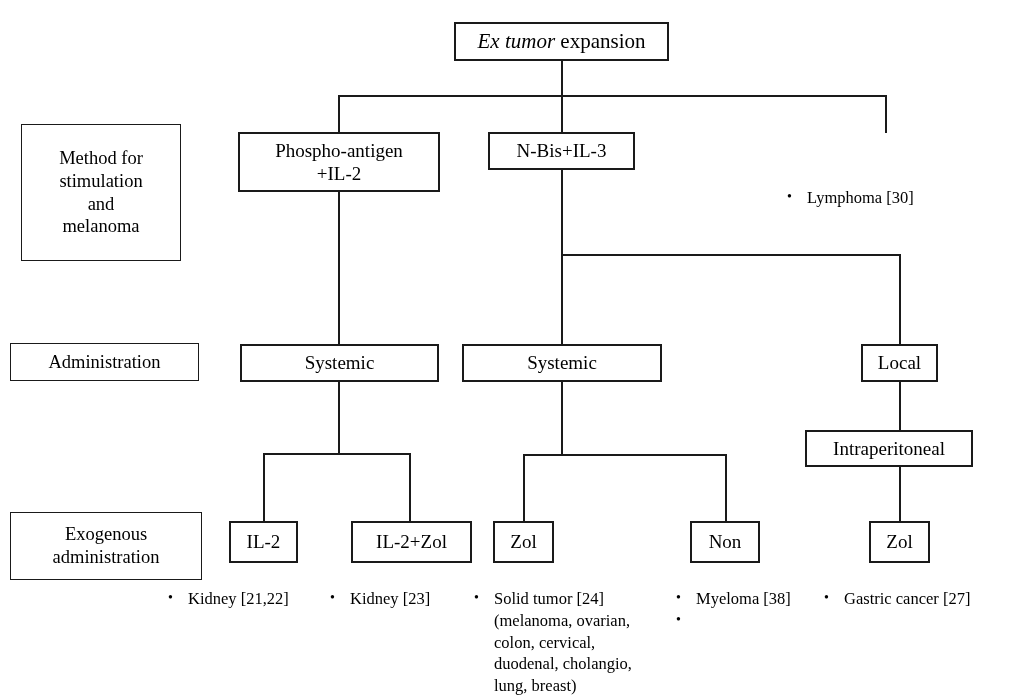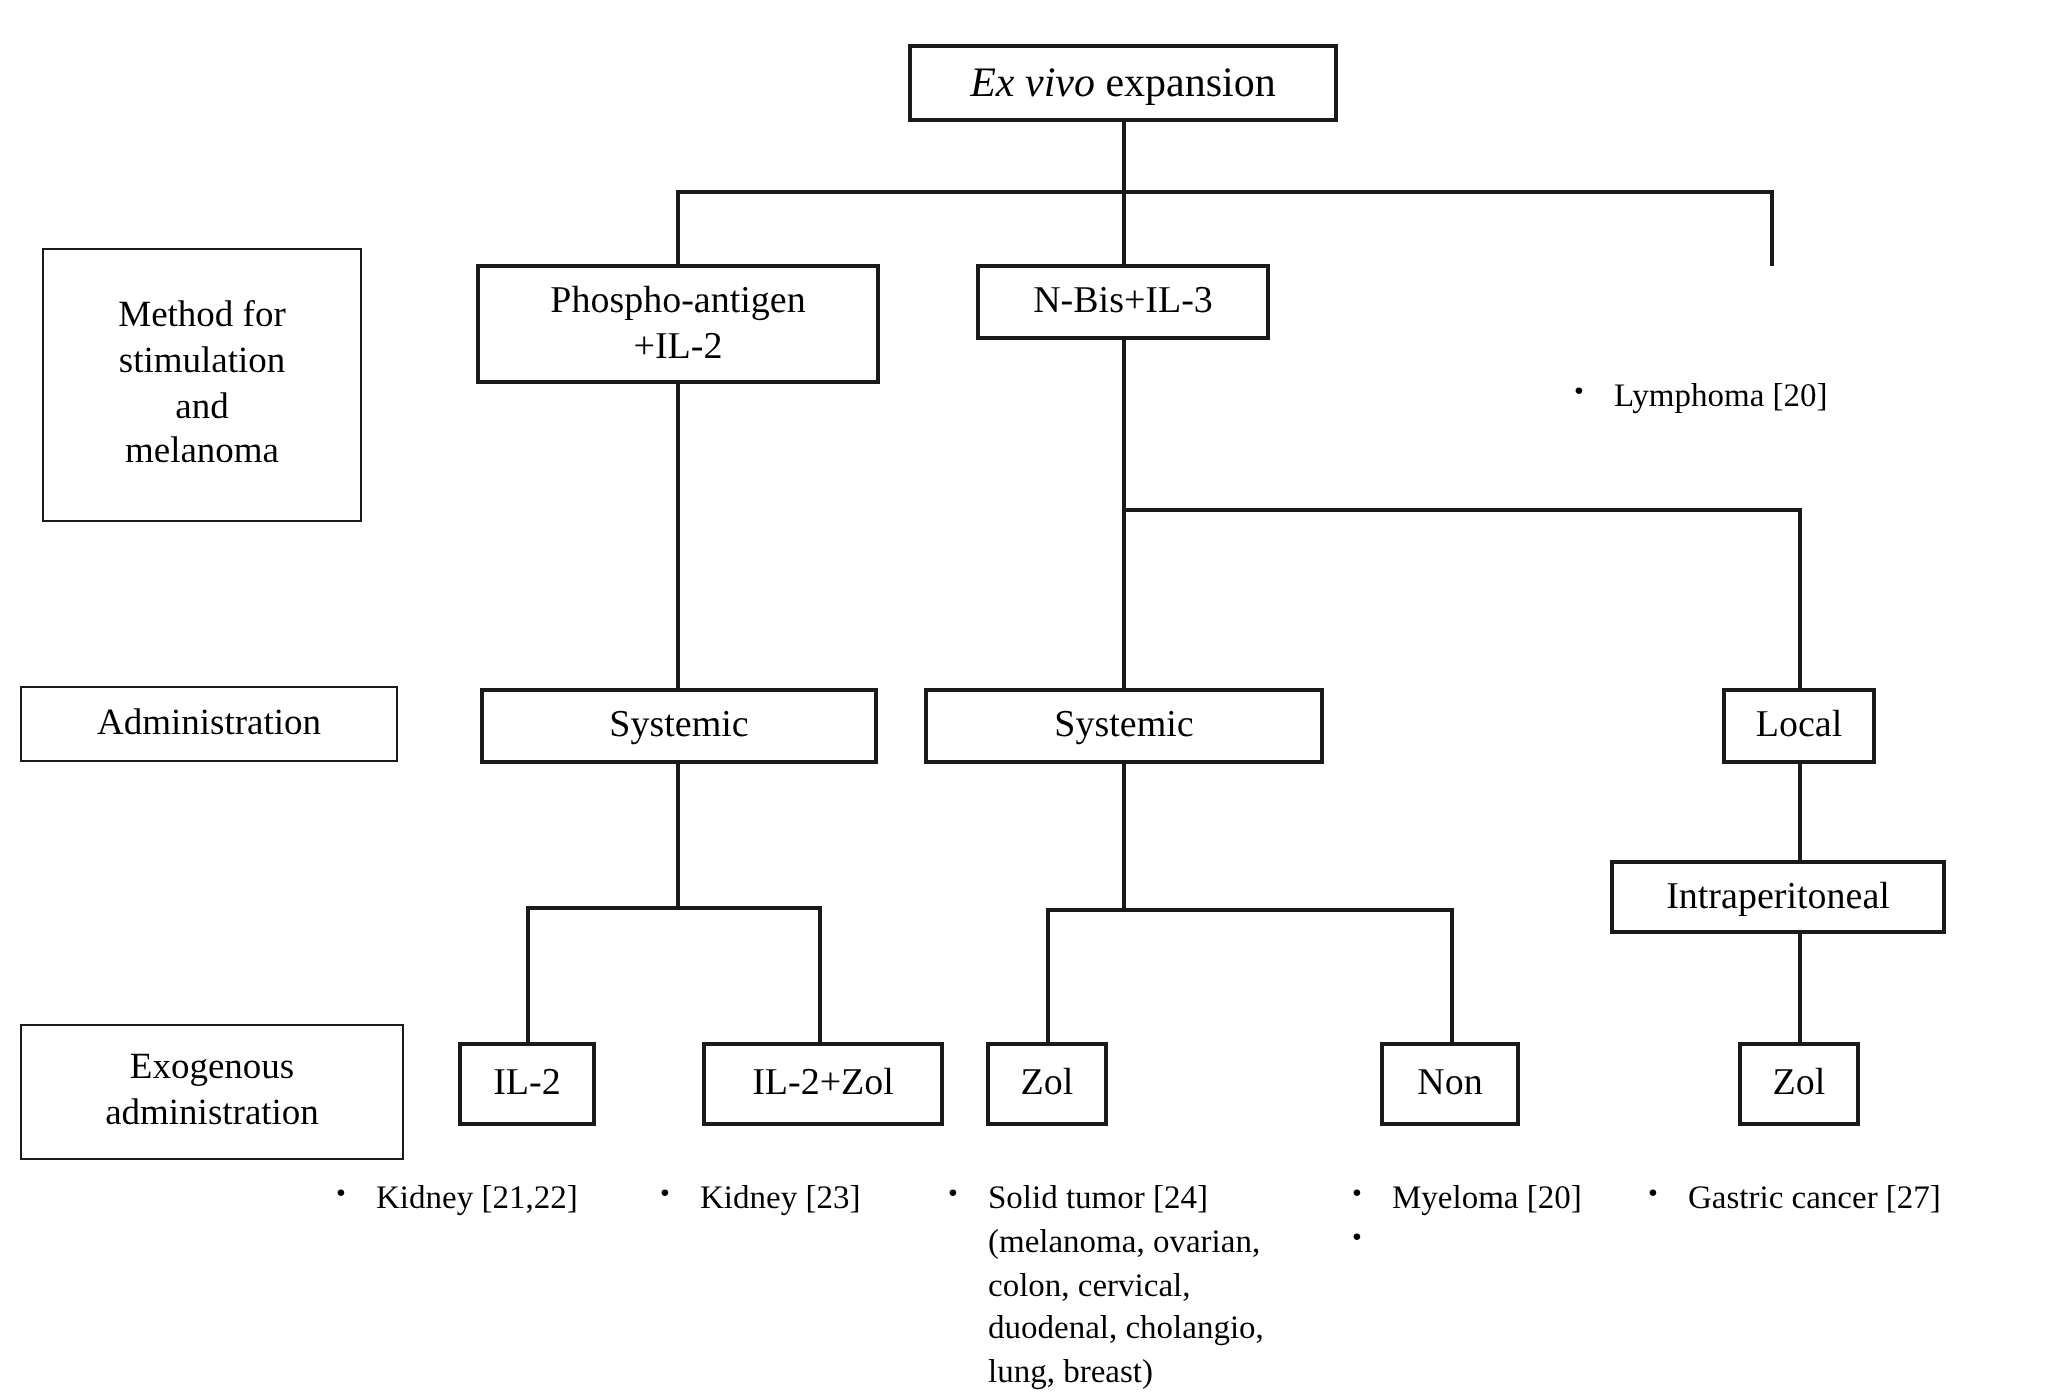--- a/index.html
+++ b/index.html
@@ -73,41 +73,41 @@
 stimulation
 and
 melanoma</div>
 
   <div class="box rowlabel" style="left:10px; top:343px; width:189px; height:38px;">Administration</div>
 
   <div class="box rowlabel" style="left:10px; top:512px; width:192px; height:68px;">Exogenous
 administration</div>
 
   <div class="box heavy" style="left:454px; top:22px; width:215px; height:39px; font-size:21px;">
-    <span><span class="ital">Ex vivo</span><span> expansion</span></span>
+    <span><span class="ital">Ex tumor</span><span> expansion</span></span>
   </div>
 
   <div class="ln lnv" style="left:561px; top:61px; height:35px;"></div>
 
   <div class="ln lnh" style="left:338px; top:95px; width:548px;"></div>
 
   <div class="ln lnv" style="left:338px; top:95px; height:38px;"></div>
   <div class="ln lnv" style="left:561px; top:95px; height:38px;"></div>
   <div class="ln lnv" style="left:885px; top:95px; height:38px;"></div>
 
   <div class="box heavy" style="left:238px; top:132px; width:202px; height:60px;">Phospho-antigen
 +IL-2</div>
 
   <div class="box heavy" style="left:488px; top:132px; width:147px; height:38px;">N-Bis+IL-3</div>
 
 
   <div class="refgroup" style="left:787px; top:187px; width:230px;">
     <div class="refitem">
       <span class="bullet">•</span>
-      <span class="reftext">Lymphoma [20]</span>
+      <span class="reftext">Lymphoma [30]</span>
     </div>
   </div>
 
   <div class="ln lnv" style="left:338px; top:192px; height:152px;"></div>
 
   <div class="ln lnv" style="left:561px; top:170px; height:85px;"></div>
   <div class="ln lnh" style="left:561px; top:254px; width:340px;"></div>
   <div class="ln lnv" style="left:561px; top:254px; height:90px;"></div>
   <div class="ln lnv" style="left:899px; top:254px; height:90px;"></div>
 
@@ -164,21 +164,21 @@
 (melanoma, ovarian,
 colon, cervical,
 duodenal, cholangio,
 lung, breast)</span>
     </div>
   </div>
 
   <div class="refgroup" style="left:676px; top:588px; width:160px;">
     <div class="refitem">
       <span class="bullet">•</span>
-      <span class="reftext">Myeloma [20]</span>
+      <span class="reftext">Myeloma [38]</span>
     </div>
     <div class="refitem">
       <span class="bullet">•</span>
     </div>
   </div>
 
   <div class="refgroup" style="left:824px; top:588px; width:200px;">
     <div class="refitem">
       <span class="bullet">•</span>
       <span class="reftext">Gastric cancer [27]</span>

